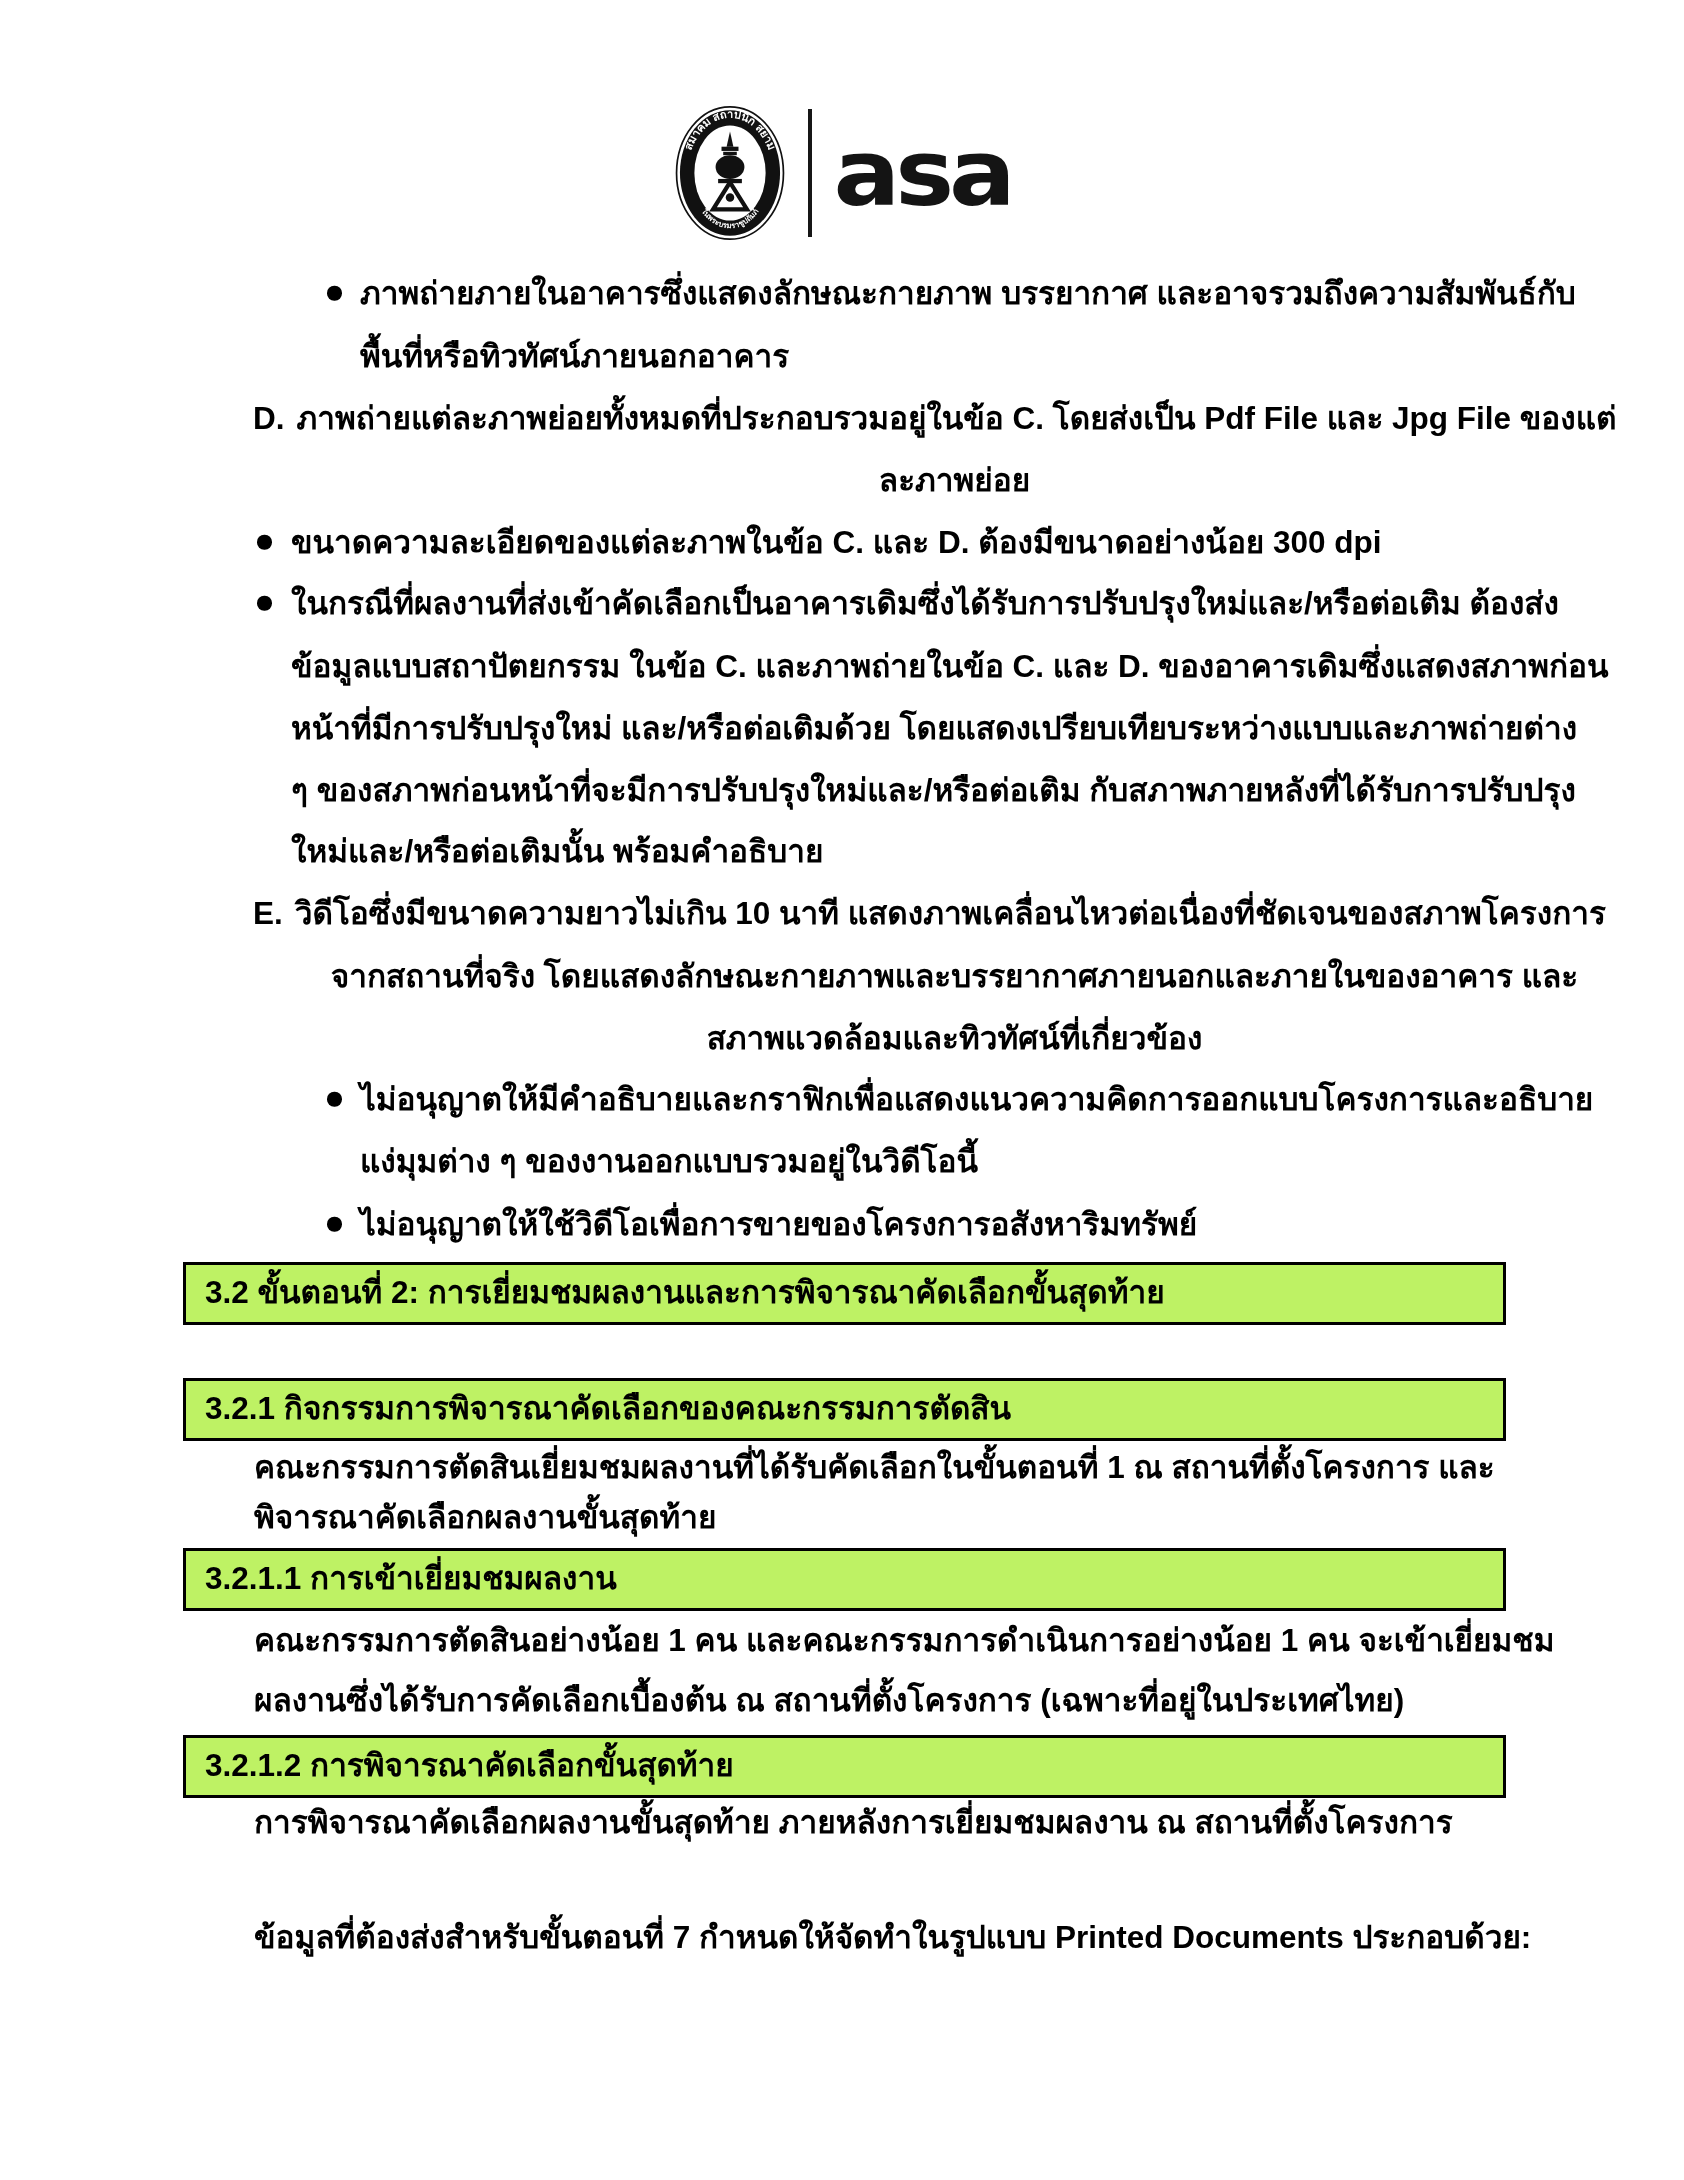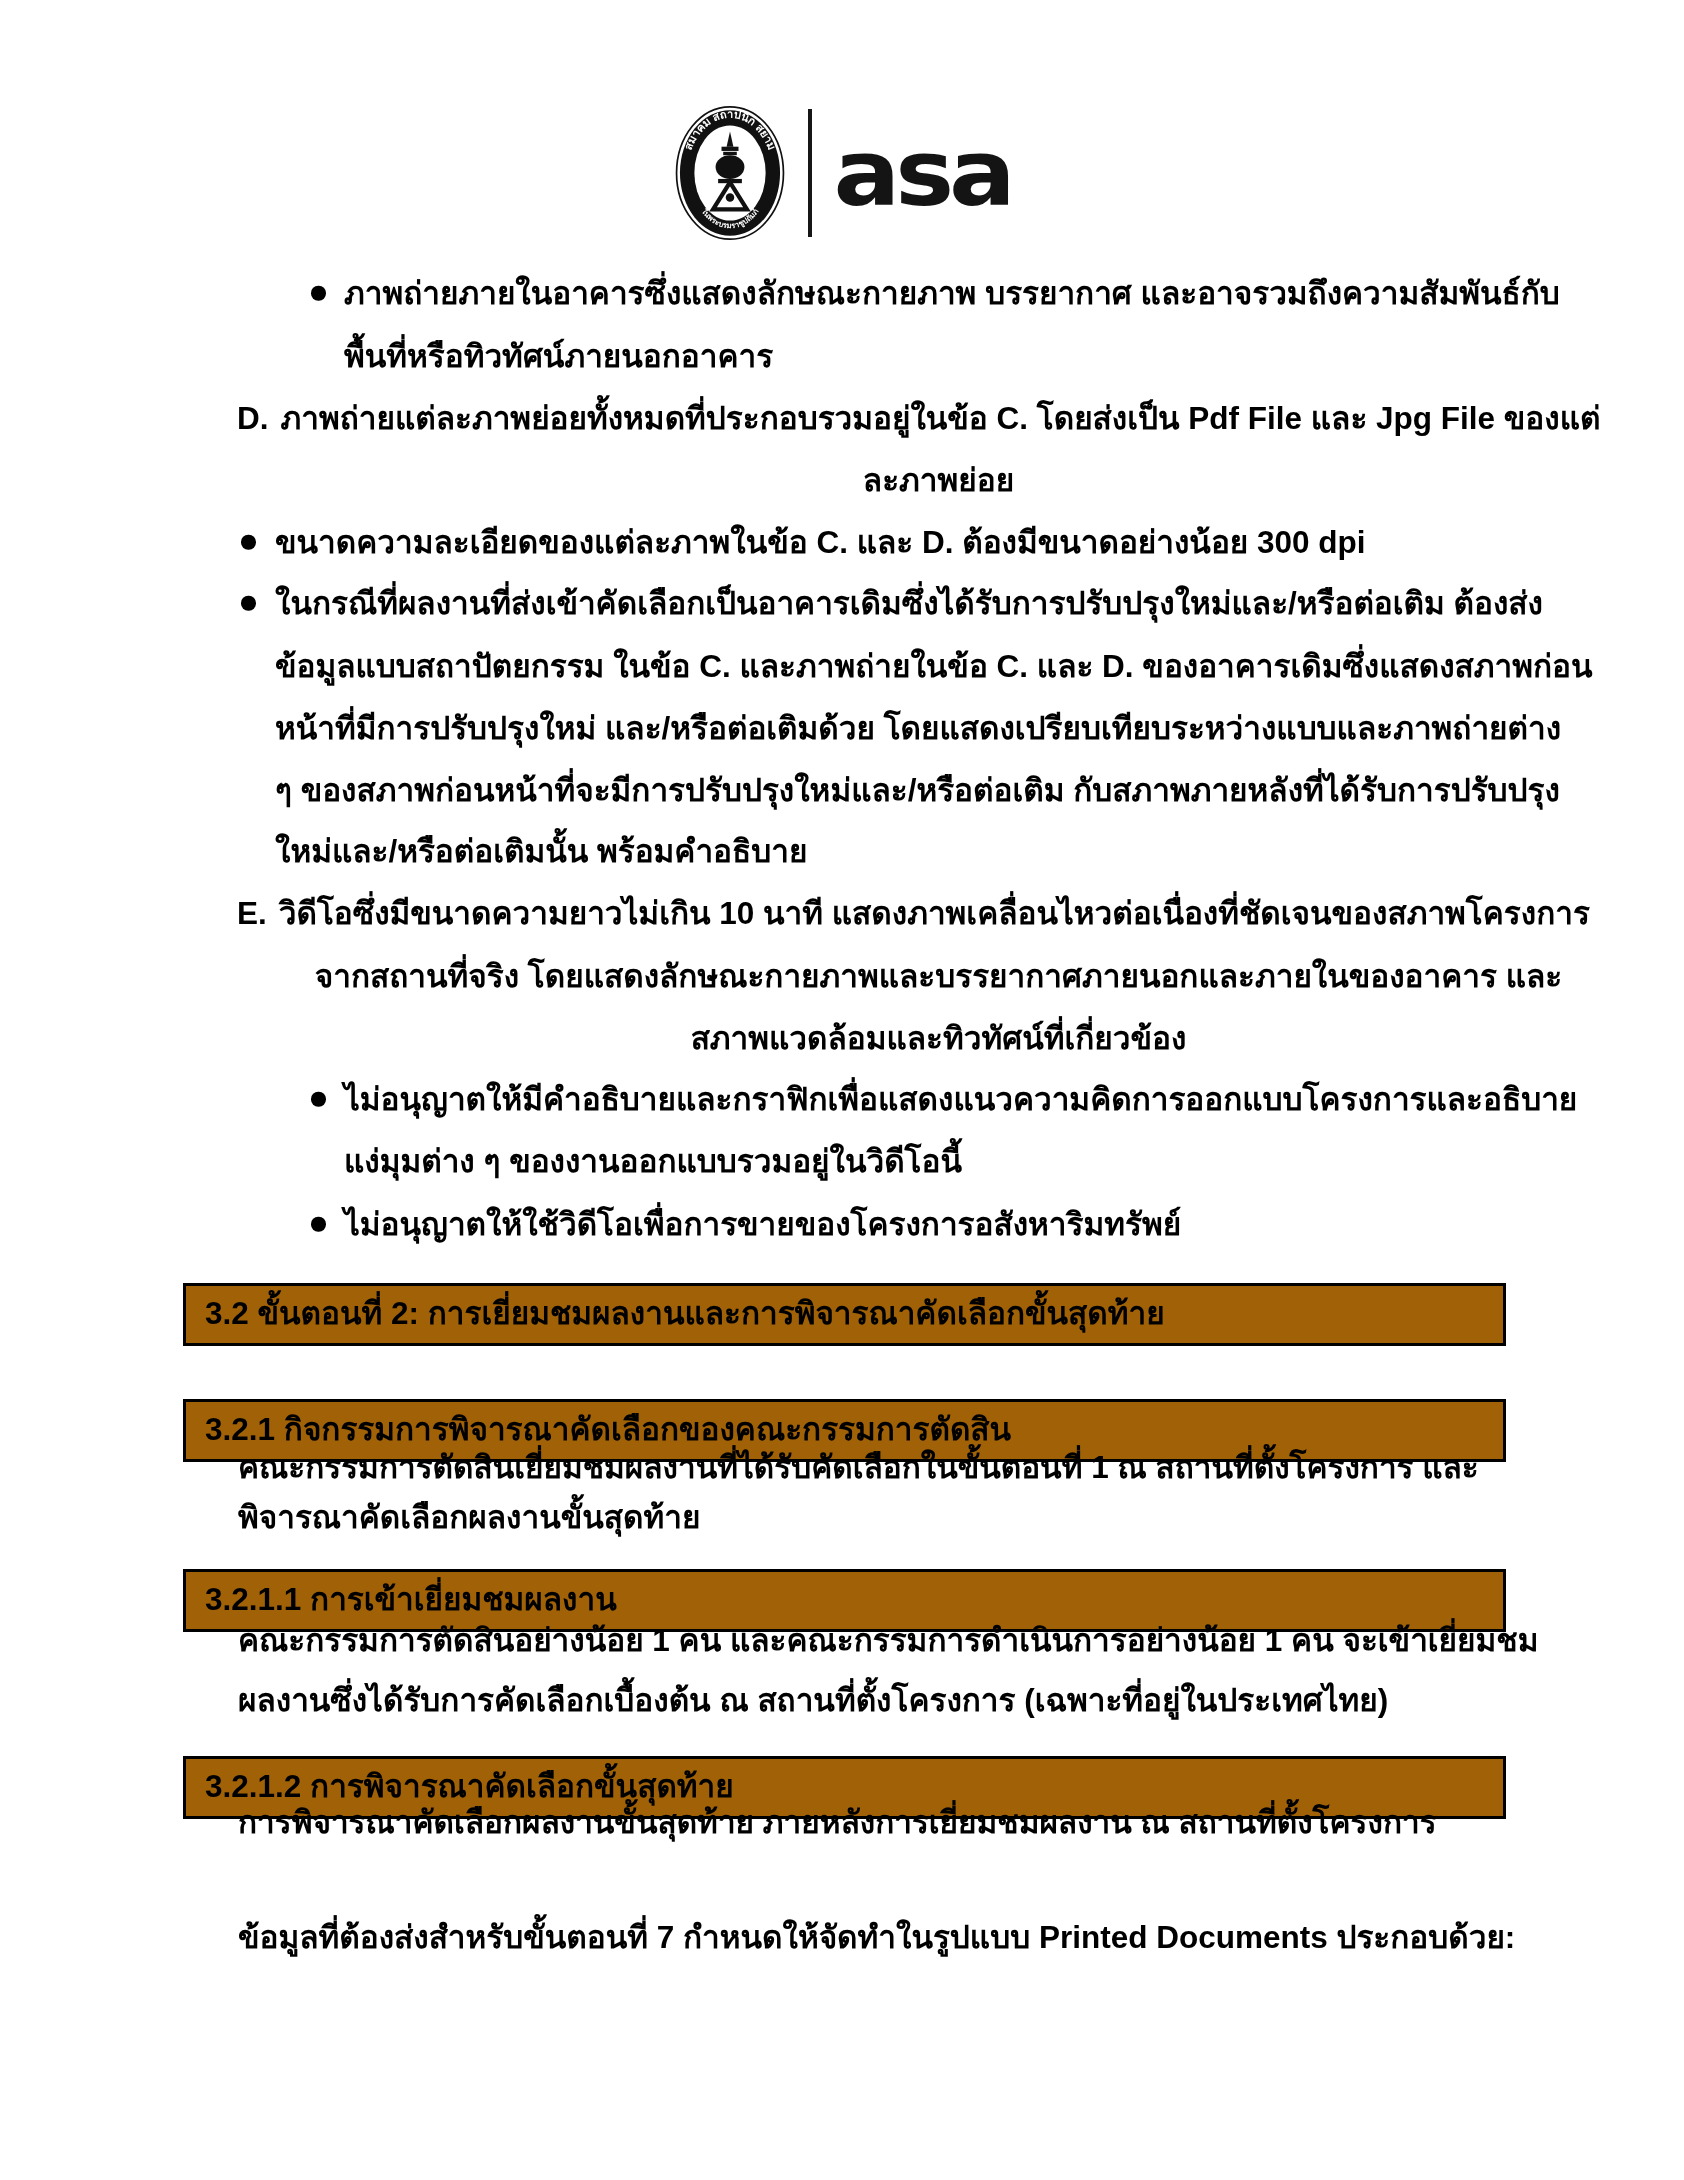--- a/index.html
+++ b/index.html
@@ -11,35 +11,35 @@
   
   .logo{position:absolute;top:104px;left:0;width:100%;
         display:flex;justify-content:center;align-items:center;gap:22px;}
   .seal{width:112px;height:138px;display:block;}
   .logo-divider{width:3.4px;height:128px;background:#161616;}
   .wordmark{font-family:"DejaVu Sans","Liberation Sans",sans-serif;
             font-size:99px;font-weight:bold;letter-spacing:-5.1px;
             color:#141414;line-height:1;transform:scaleY(.92);}
   
   .content{position:absolute;left:183px;top:0;width:1323px;height:2181px;}
-  .line{position:absolute;left:0;width:100%;height:62px;
+  .line{position:absolute;left:16px;width:100%;height:62px;
         display:flex;align-items:center;font-size:31.5px;white-space:nowrap;}
   .pl-sub{padding-left:161px;}   
   .pl-lbl{padding-left:54px;}    
   .pl-clbl{padding-left:94px;justify-content:center;}  
   .pl-main{padding-left:92px;}  
   .pl-body{padding-left:55px;height:51px;} 
   .dot{position:absolute;width:14.5px;height:14.5px;border-radius:50%;
        background:#000;top:50%;transform:translateY(-50%);}
   .dot-sub{left:128px;}
   .dot-main{left:58px;}
   .lbl{margin-right:12px;}
   .hbox{position:absolute;left:0;width:1323px;height:63px;box-sizing:border-box;
-        background:#a16207;border:3.4px solid #000;
-        font-size:31.5px;line-height:55px;padding-left:19px;overflow:hidden;margin-top:21px;}
+        background:#bef264;border:3.4px solid #000;
+        font-size:31.5px;line-height:55px;padding-left:19px;overflow:hidden;}
 </style>
 </head>
 <body>
 
 <div>
 
   <div class="logo">
     <svg class="seal" viewBox="0 0 132 162">
       <ellipse cx="66" cy="81" rx="63" ry="78" fill="#ffffff" stroke="#111" stroke-width="2"></ellipse>
       <ellipse cx="66" cy="81" rx="59" ry="74" fill="#111"></ellipse>

